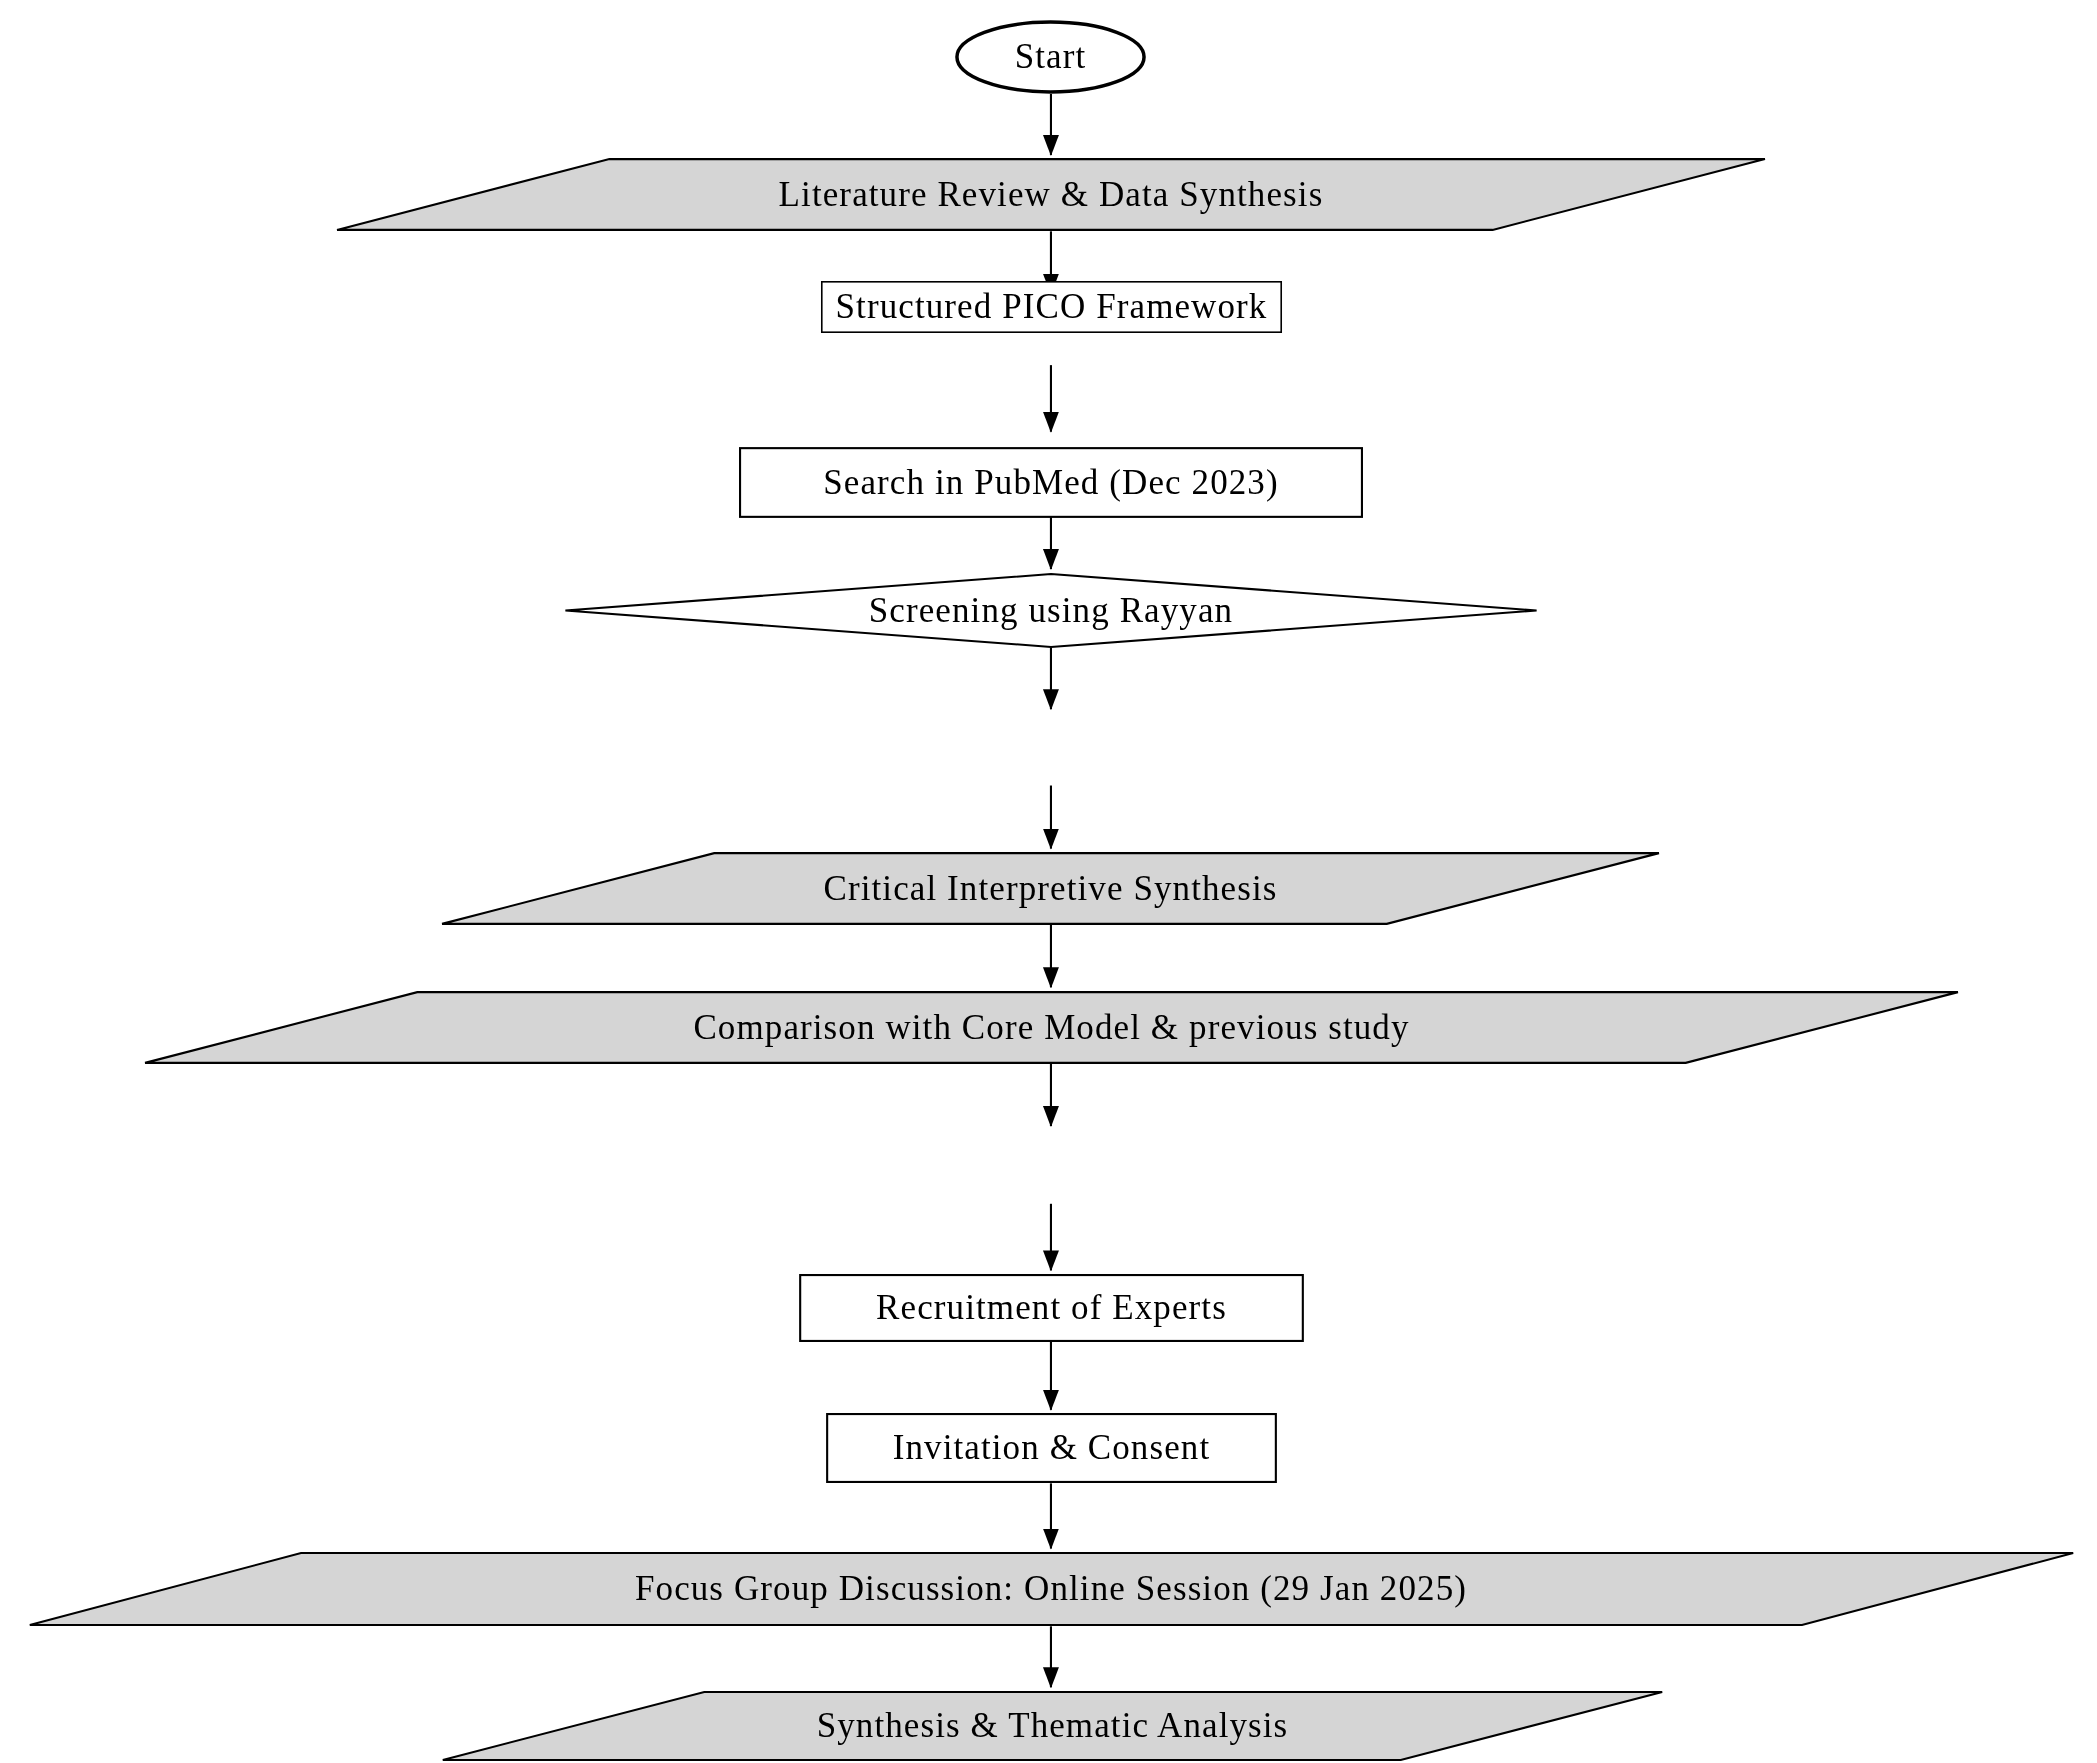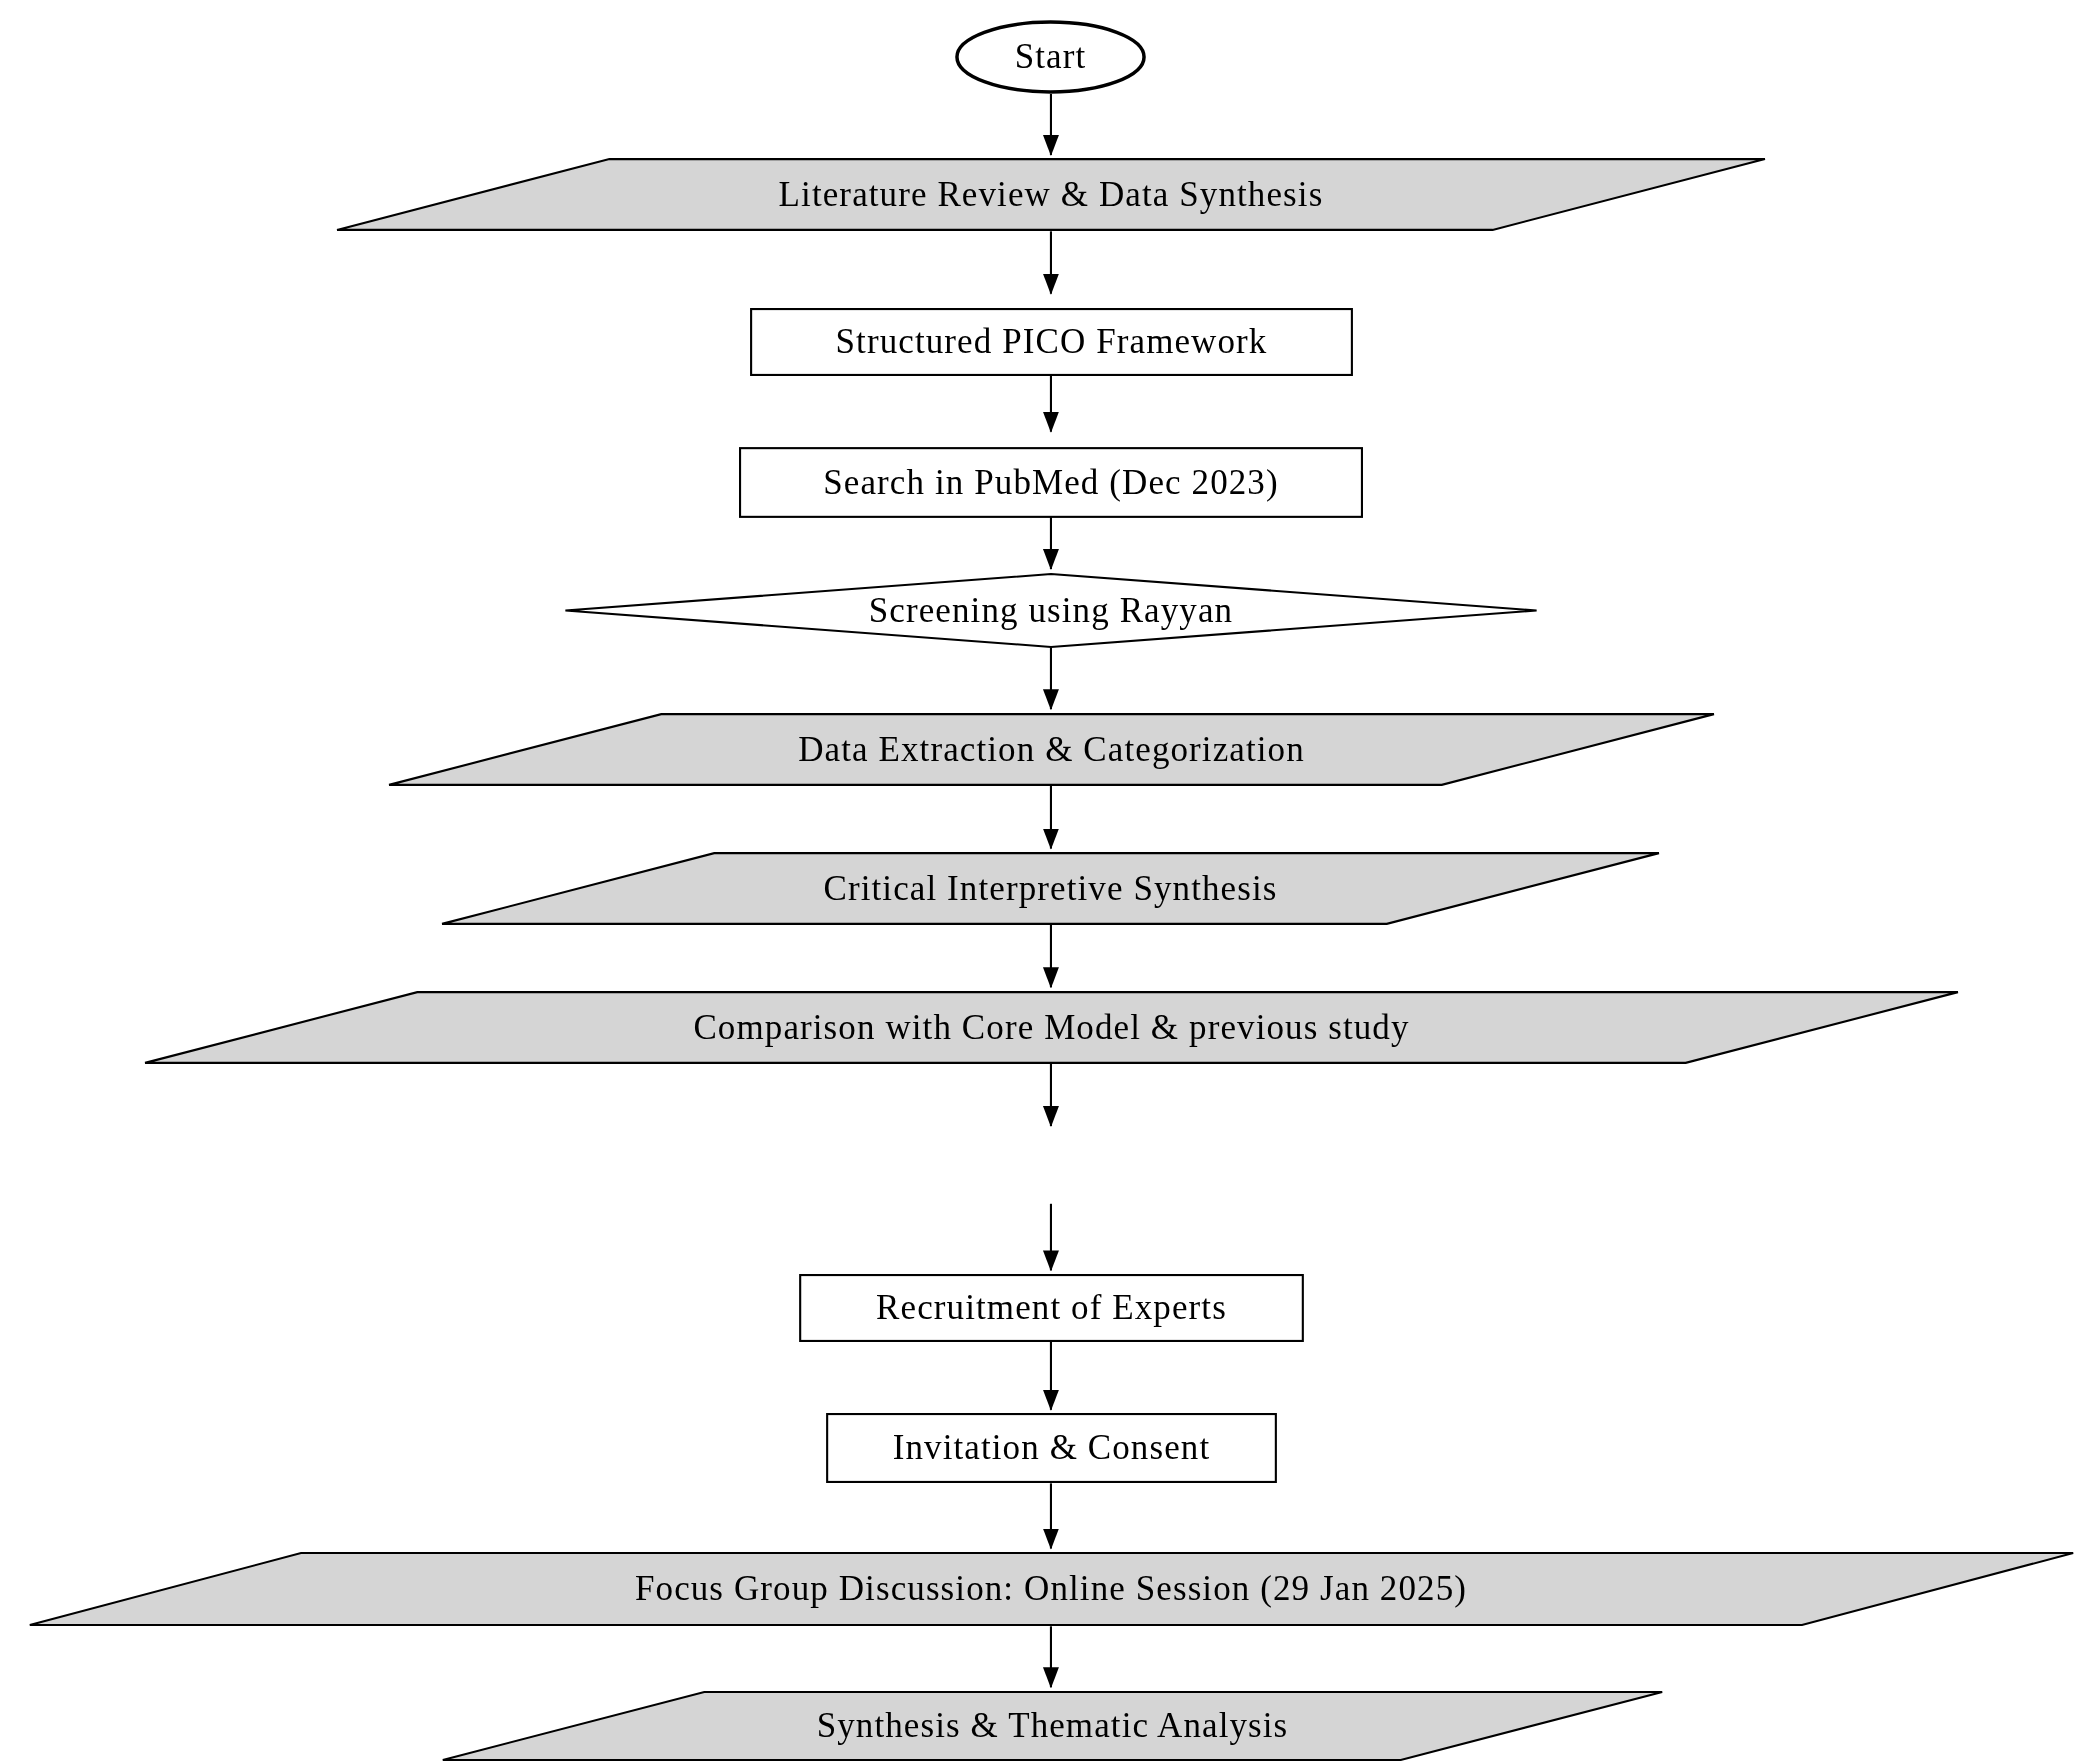--- a/index.html
+++ b/index.html
@@ -35,21 +35,21 @@
     justify-content: center;
     text-align: center;
     font-size: 35px;
     letter-spacing: 1.1px;
     color: #000000;
     white-space: nowrap;
   }
   
   .n-start        { left: 954px; top: 19.6px;   width: 193px;  height: 74px; }
   .n-litreview    { left: 336px;  top: 158px;  width: 1430px; height: 73px; }
-  .n-pico         { left: 750px; top: 308px;  width: 603px;  height: 68px;  }
+  .n-pico         { left: 750px; top: 281px;  width: 603px;  height: 52px;  }
   .n-pubmed       { left: 739px; top: 447px;  width: 624px;  height: 71px; }
   .n-screening    { left: 564px;  top: 573px;  width: 974px; height: 75px; text-decoration: underline; }
   .n-dataextract  { left: 388px;  top: 713px; width: 1327px; height: 73px; }
   .n-critical     { left: 441px;  top: 852px; width: 1219px; height: 73px; }
   .n-comparison   { left: 144px;  top: 991px; width: 1815px; height: 73px; }
   .n-formulation  { left: 36px;   top: 1130px; width: 2029px; height: 74px; }
   .n-recruitment  { left: 799px; top: 1274px; width: 505px;  height: 68px; border-radius: 11px;  }
   .n-invitation   { left: 826px; top: 1413px; width: 451px;  height: 70px; }
   .n-focusgroup   { left: 24.5px;   top: 1552px; width: 2053px; height: 74px; }
   .n-synthesis    { left: 441px;  top: 1691px; width: 1223px; height: 70px; }
@@ -107,26 +107,20 @@
     <div class="label">Search in PubMed (Dec 2023)</div>
   </div>
 
   <div class="node n-screening">
     <svg viewBox="0 0 1390 107">
       <polygon points="695,1.5 1388,53.5 695,105.5 2,53.5" stroke="#000000" stroke-width="3" fill="#ffffff"></polygon>
     </svg>
     <div class="label">Screening using Rayyan</div>
   </div>
 
-  <div class="node n-dataextract">
-    <svg viewBox="0 0 1894 104">
-      <polygon points="390,1.5 1892.5,1.5 1504,102.5 1.5,102.5" stroke="#000000" stroke-width="3" fill="#d5d5d5"></polygon>
-    </svg>
-    <div class="label">Data Extraction &amp; Categorization</div>
-  </div>
 
   <div class="node n-critical">
     <svg viewBox="0 0 1740 104">
       <polygon points="390,1.5 1738.5,1.5 1350,102.5 1.5,102.5" stroke="#000000" stroke-width="3" fill="#d5d5d5"></polygon>
     </svg>
     <div class="label">Critical Interpretive Synthesis</div>
   </div>
 
   <div class="node n-comparison">
     <svg viewBox="0 0 2590 104">

